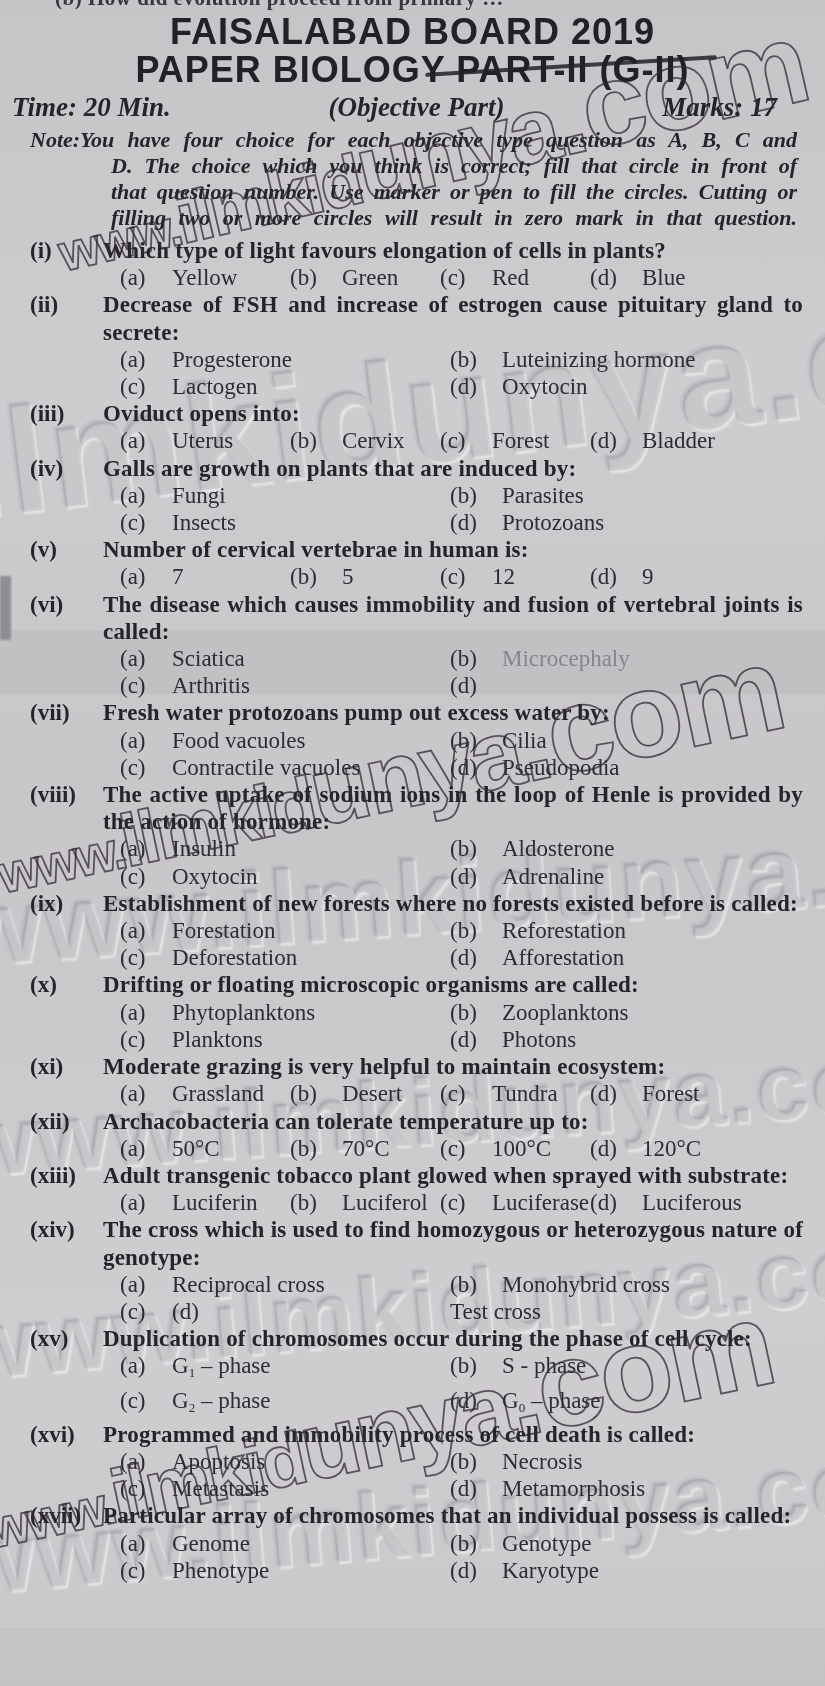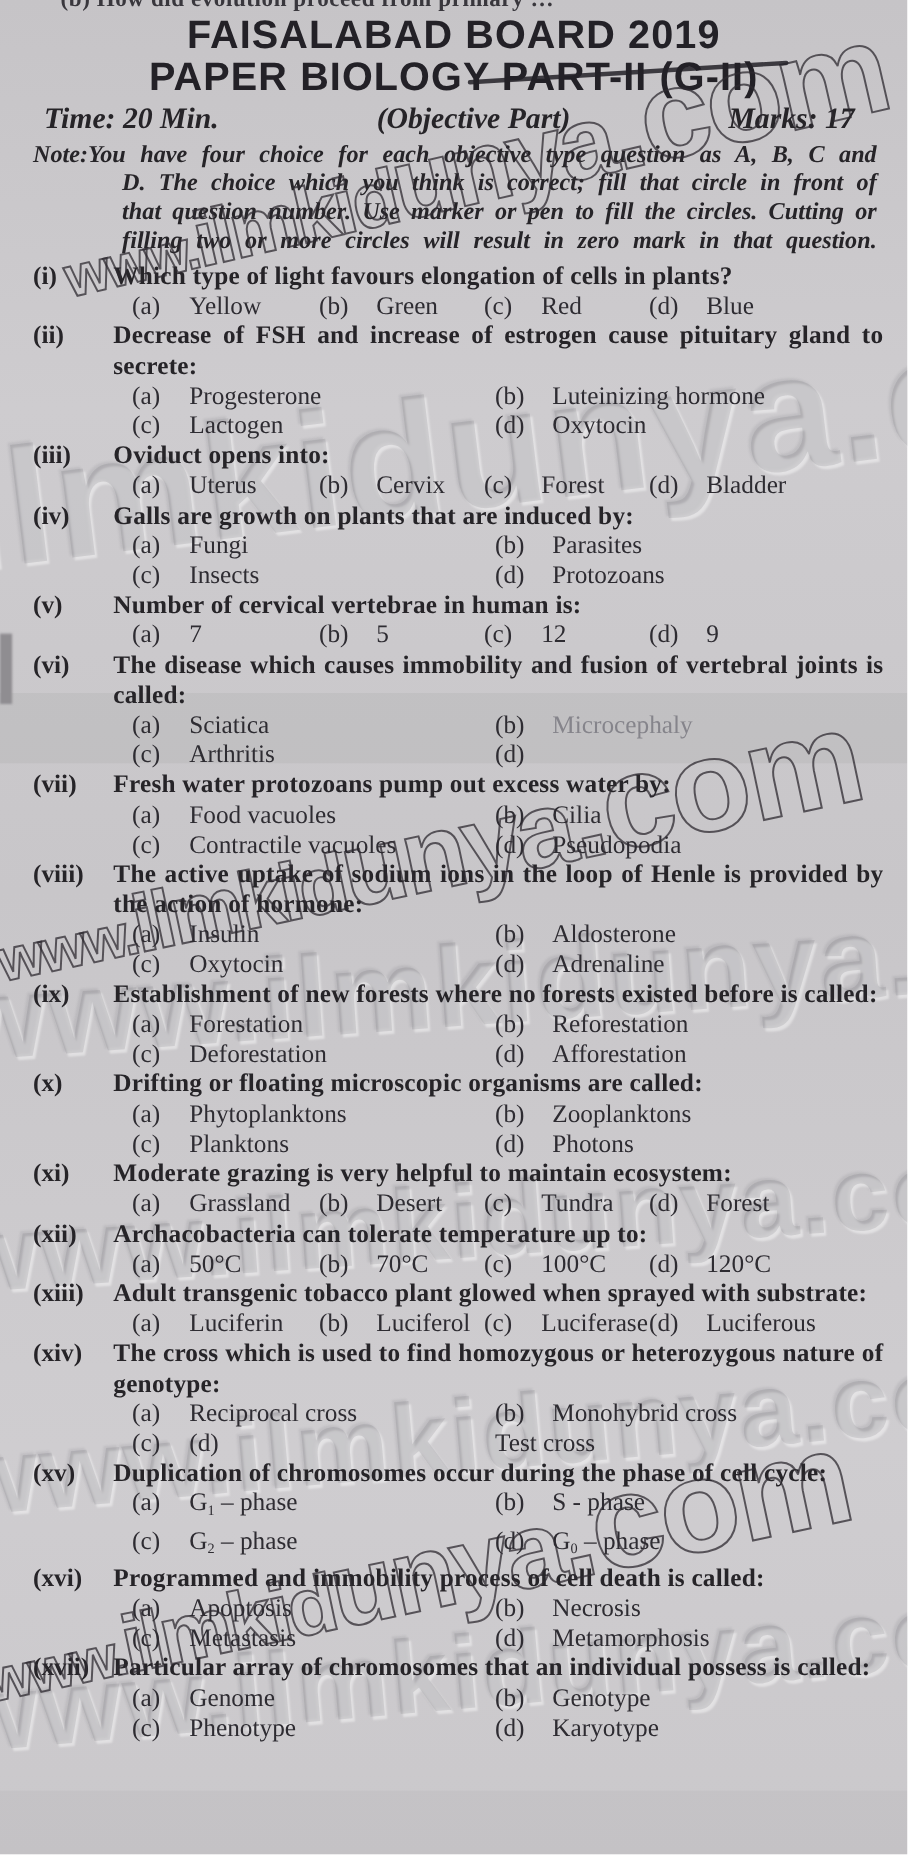--- a/index.html
+++ b/index.html
@@ -19,21 +19,21 @@
   
   .wm-outline{position:absolute;display:flex;align-items:baseline;white-space:nowrap;z-index:3;
     font-family:"Liberation Sans",sans-serif;font-weight:bold;letter-spacing:-3px;
     color:transparent;-webkit-text-stroke:1.8px rgba(45,42,48,0.75);}
   
   .content{position:relative;z-index:2;}
   .topclip{height:13px;overflow:hidden;}
   .topclip-inner{margin-top:-14px;padding-left:55px;font-weight:bold;font-size:21px;letter-spacing:.5px;color:#39373d;}
   .t1,.t2{margin:0;text-align:center;font-family:"Liberation Sans",sans-serif;font-weight:bold;
     font-size:36px;line-height:38px;letter-spacing:1px;color:#232127;}
-  .meta{display:flex;justify-content:space-between;padding:2px 48px 0 40px;
+  .meta{display:flex;justify-content:space-between;padding:2px 48px 0 12px;
     font-weight:bold;font-style:italic;font-size:27px;line-height:32px;}
   .note{margin-top:4px;font-weight:bold;font-style:italic;font-size:22px;line-height:26px;}
   .note div{margin-right:28px;text-align:justify;text-align-last:justify;}
   .note .l0{margin-left:30px;}
   .note .lx{margin-left:111px;}
   .questions{margin-top:6px;font-size:23px;line-height:27.2px;}
   .qhead{padding-left:30px;display:flex;align-items:flex-start;}
   .qnum{font-weight:bold;min-width:73px;white-space:nowrap;}
   .qtext{font-weight:bold;width:700px;text-align:justify;letter-spacing:.2px;}
   .opts{margin-left:120px;color:#2e2c32;}

